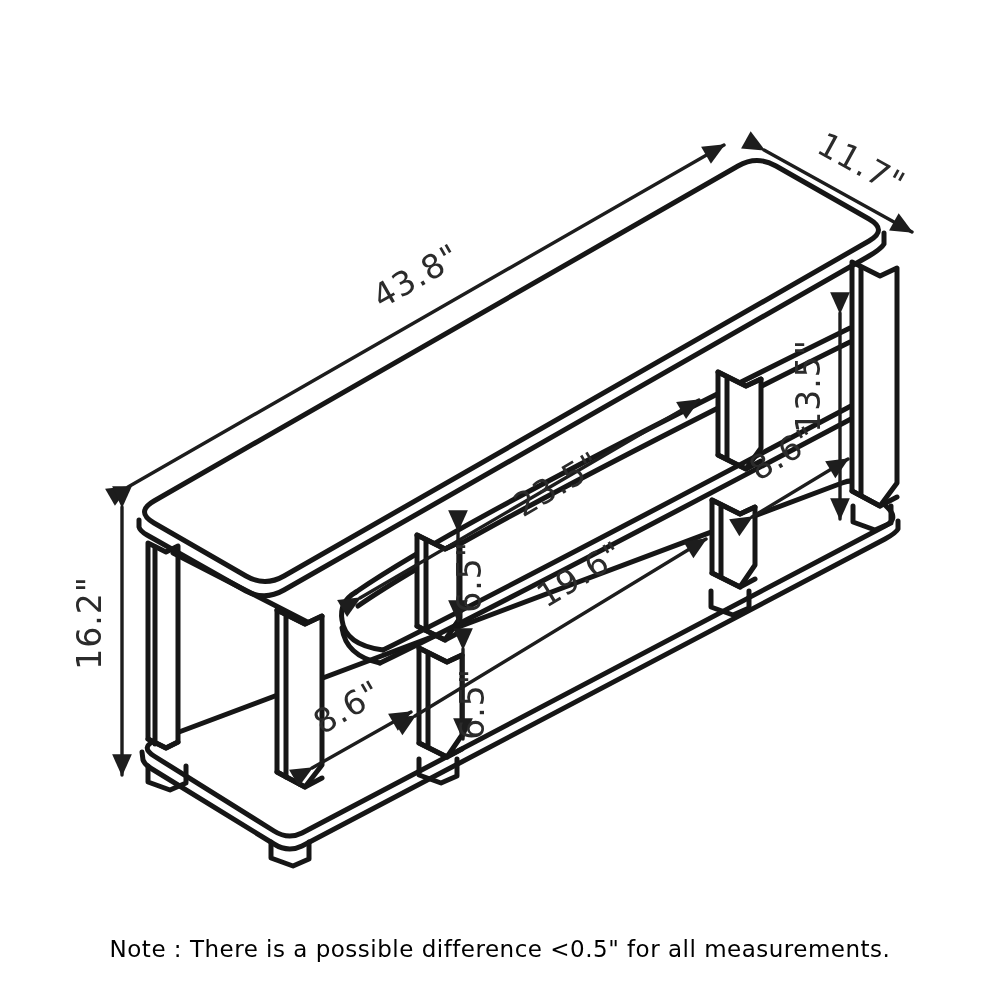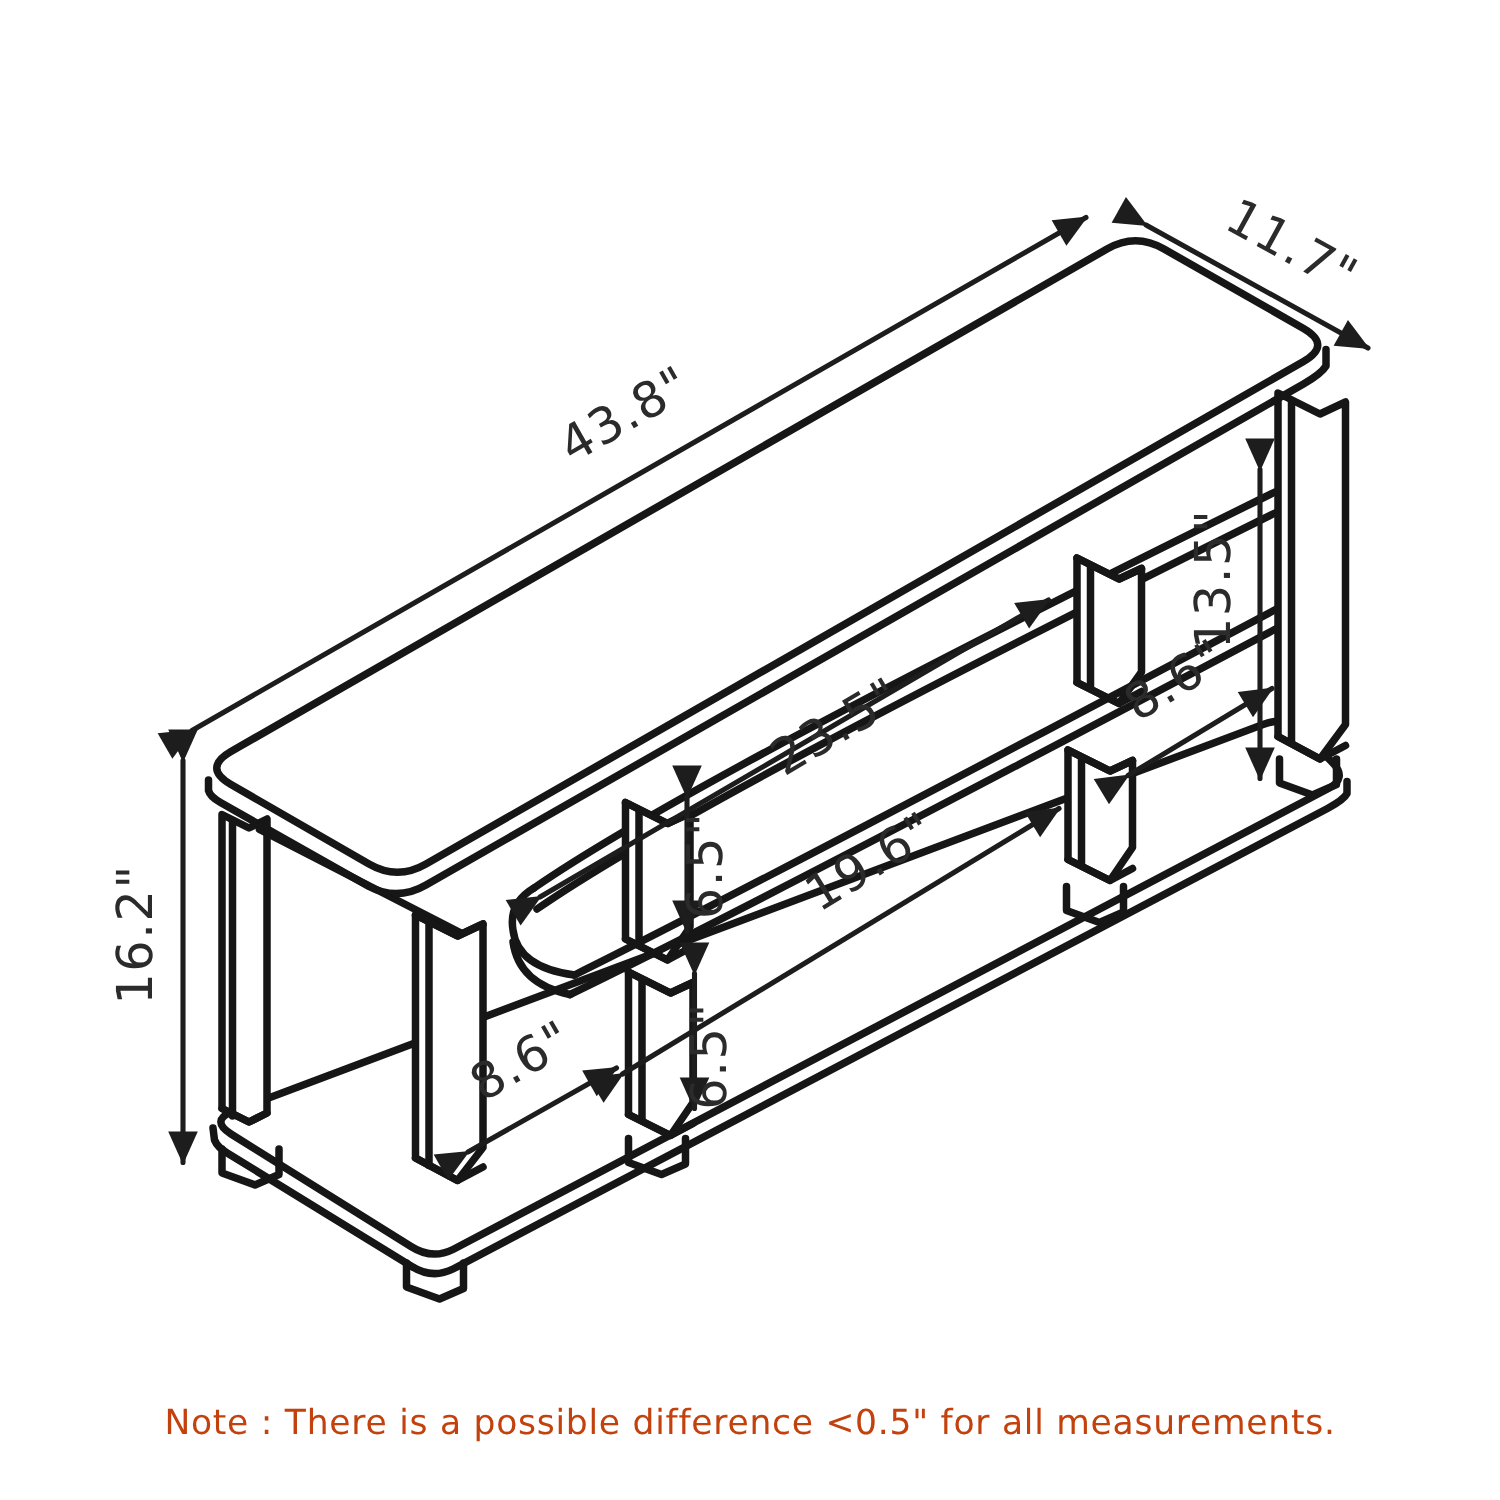--- a/index.html
+++ b/index.html
@@ -4,21 +4,21 @@
 <style>
   html,body{margin:0;padding:0;background:#ffffff;}
   .stage{position:relative;width:1000px;height:1000px;background:#fff;overflow:hidden;
          font-family:"DejaVu Sans","Liberation Sans",sans-serif;}
   svg{position:absolute;left:0;top:0;}
   .furn{fill:none;stroke:#161616;stroke-width:5;stroke-linecap:round;stroke-linejoin:round;}
   .furnfill{fill:#ffffff;stroke:#161616;stroke-width:5;stroke-linecap:round;stroke-linejoin:round;}
   .dim{fill:none;stroke:#1d1d1d;stroke-width:3.4;stroke-linecap:round;}
   .dimlabel{fill:#2b2b2b;font-size:33px;letter-spacing:1px;}
   .note{position:absolute;left:0;top:936px;width:1000px;text-align:center;
-        font-size:23px;color:#c2410c;letter-spacing:0.5px;}
+        font-size:23px;color:#000000;letter-spacing:0.5px;}
 </style>
 </head>
 <body>
 
 <div class="stage">
   <svg width="1000" height="1000" viewBox="0 0 1000 1000">
     <defs>
       <marker id="ah" markerWidth="7.2" markerHeight="6.4" refX="6.4" refY="3.2" orient="auto" markerUnits="strokeWidth">
         <path d="M0.3,0.3 L6.8,3.2 L0.3,6.1 Z" fill="#1d1d1d"></path>
       </marker>

